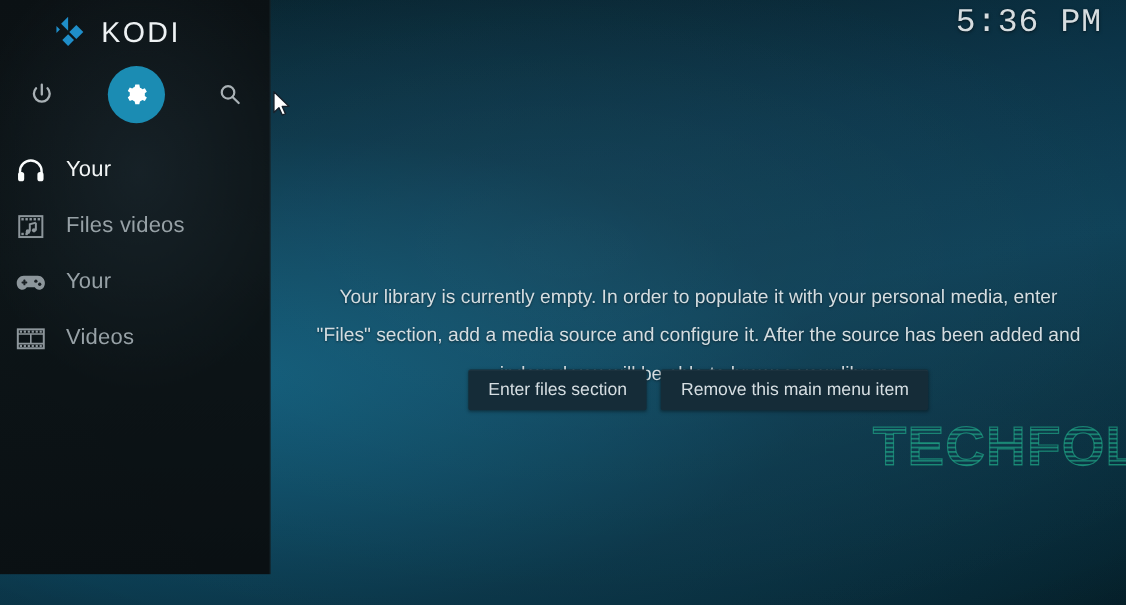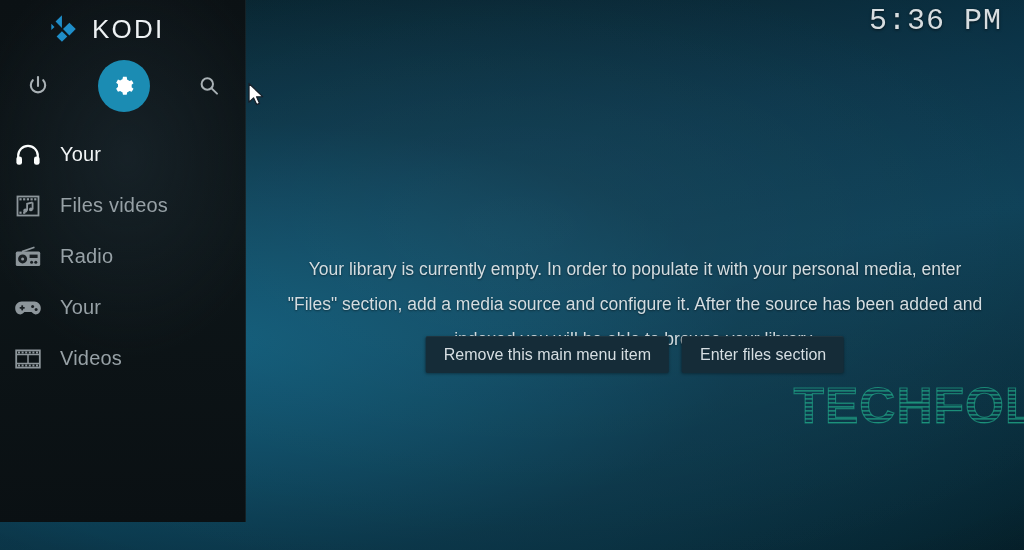--- a/index.html
+++ b/index.html
@@ -101,22 +101,22 @@
 
 <div id="app">
 
   <div class="clock">5:36 PM</div>
 
   <div class="center">
 
     <div class="empty-msg">Your library is currently empty. In order to populate it with your personal media, enter "Files" section, add a media source and configure it. After the source has been added and indexed you will be able to browse your library.</div>
 
     <div class="btnrow">
+      <button class="kbtn">Enter files section</button>
       <button class="kbtn">Remove this main menu item</button>
-      <button class="kbtn">Enter files section</button>
     </div>
 
     <svg class="watermark" viewBox="0 0 496 52" xmlns="http://www.w3.org/2000/svg">
       <defs>
         <pattern id="stripes" width="4" height="4" patternUnits="userSpaceOnUse" patternTransform="rotate(0)">
           <rect width="4" height="4" fill="none"></rect>
           <rect width="4" height="1.7" y="0" fill="#23b892"></rect>
         </pattern>
         <mask id="stripemask">
           <rect width="496" height="52" fill="url(#stripes)"></rect>
@@ -199,34 +199,20 @@
             <path d="M17.6 8.4v7.1" stroke="#8d969b" stroke-width="1.8" fill="none"></path>
             <path d="M17.6 8.4 L12.1 9.8 v6.6" stroke="#8d969b" stroke-width="1.8" fill="none"></path>
             <circle cx="10.4" cy="16.6" r="2.1" fill="#8d969b"></circle>
             <circle cx="15.9" cy="15.4" r="1.9" fill="#8d969b"></circle>
           </svg>
         </span>
         <span class="mlbl">Files videos</span>
       </div>
 
 
-      <div class="mitem">
-        <span class="mico">
-          <svg width="28" height="24" viewBox="0 0 28 24" xmlns="http://www.w3.org/2000/svg">
-            <path d="M8 6.6 L20.5 2.2" stroke="#8d969b" stroke-width="1.7" fill="none"></path>
-            <rect x="1.8" y="6.6" width="24.4" height="14.4" rx="1.6" fill="#8d969b"></rect>
-            <circle cx="8.6" cy="13.9" r="4.5" fill="#1a2024"></circle>
-            <circle cx="8.6" cy="13.9" r="1.5" fill="#8d969b"></circle>
-            <rect x="15.6" y="9.6" width="8" height="3.4" fill="#1a2024"></rect>
-            <circle cx="17.6" cy="17.2" r="1.5" fill="#1a2024"></circle>
-            <circle cx="21.8" cy="17.2" r="1.5" fill="#1a2024"></circle>
-          </svg>
-        </span>
-        <span class="mlbl">Radio</span>
-      </div>
 
       <div class="mitem">
         <span class="mico">
           <svg width="30" height="22" viewBox="0 0 30 22" xmlns="http://www.w3.org/2000/svg">
             <path d="M8.6 4.6h12.8c3.6 0 6.4 3 6.4 6.6s-2.3 6.2-5.2 6.2c-2 0-2.9-1.1-4-2.3h-7.2c-1.1 1.2-2 2.3-4 2.3C4.5 17.4 2.2 14.8 2.2 11.2S5 4.6 8.6 4.6z" fill="#8d969b"></path>
             <g fill="#1a2024">
               <rect x="6.6" y="9.9" width="5.2" height="1.8" rx="0.6"></rect>
               <rect x="8.3" y="8.2" width="1.8" height="5.2" rx="0.6"></rect>
               <circle cx="19.6" cy="9.6" r="1.5"></circle>
               <circle cx="23.1" cy="12.4" r="1.5"></circle>

